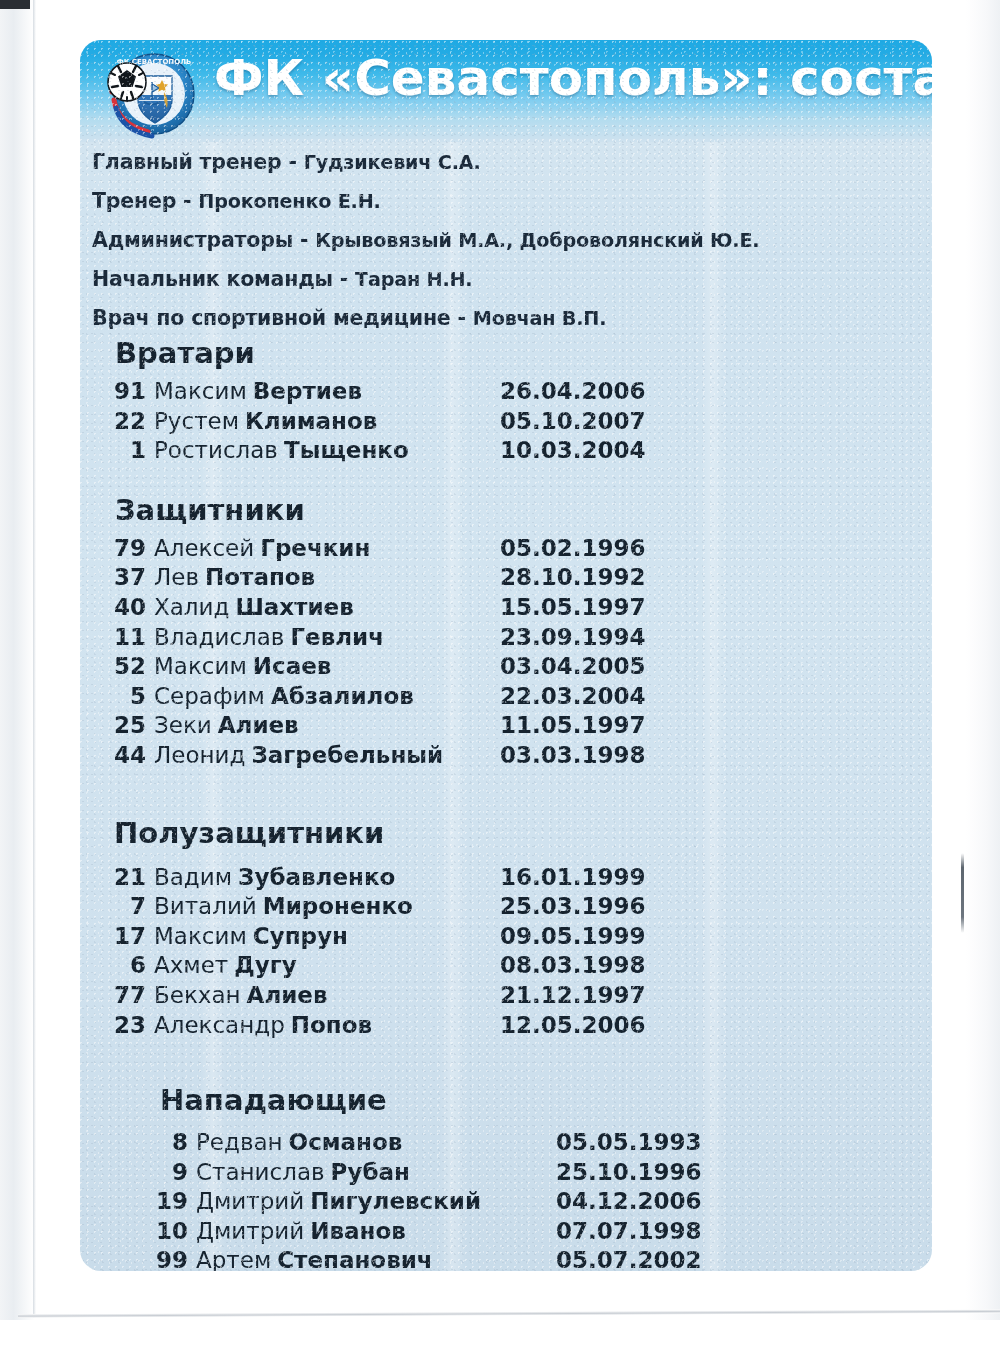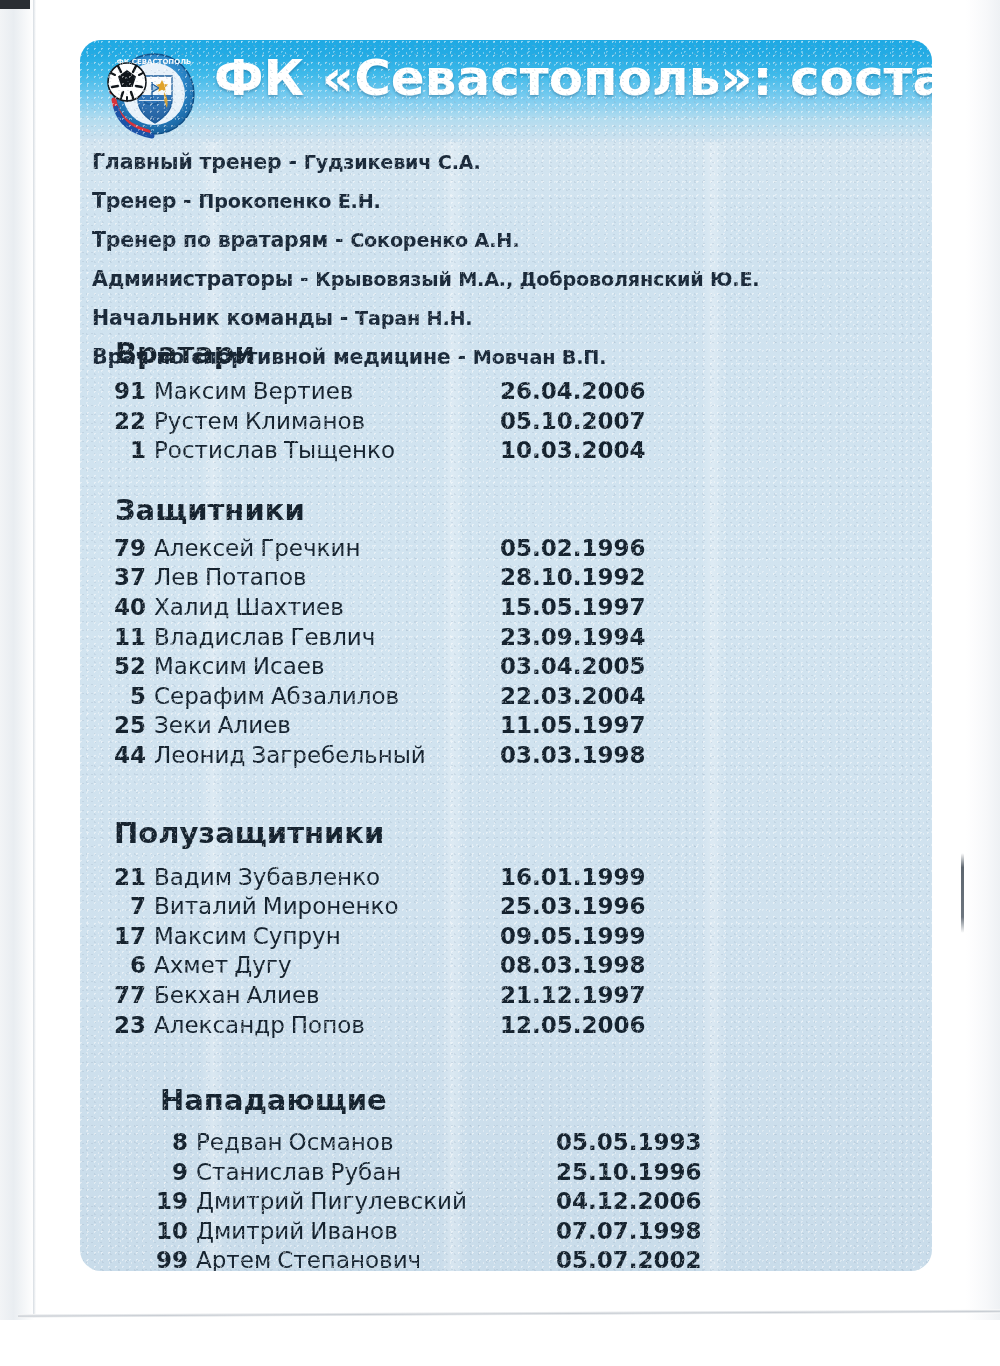--- a/index.html
+++ b/index.html
@@ -173,21 +173,21 @@
     font-family: "DejaVu Sans", sans-serif;
   }
   .p-name {
     flex: 0 0 auto;
     padding-left: 8px;
     font-size: 23px;
     color: #16232f;
     font-family: "DejaVu Sans", sans-serif;
   }
   .p-name .first { font-weight: normal; }
-  .p-name .last { font-weight: normal; padding-left: 6px; }
+  .p-name .last { font-weight: bold; padding-left: 6px; }
   .p-date {
     position: absolute;
     font-size: 23px;
     font-weight: bold;
     color: #16232f;
     font-family: "DejaVu Sans", sans-serif;
   }
   .player { position: relative; }
 
   
@@ -268,21 +268,20 @@
       <path d="M24 24 l3 6 M42 24 l-3 6 M18 45 l6 -1 M48 45 l-6 -1 M27 56 l2 -6 M39 56 l-2 -6" stroke="#11161b" stroke-width="2.4" stroke-linecap="round"></path>
       <path d="M21 33 l-4 -2 M45 33 l4 -2 M33 59 l0 -4" stroke="#11161b" stroke-width="2" stroke-linecap="round"></path>
     </svg>
 
     <div class="banner-title">ФК «Севастополь»: состав</div>
   </div>
 
   <div class="staff">
       <div class="staff-line"><span class="role">Главный тренер</span><span> - </span><span class="person">Гудзикевич С.А.</span></div>
       <div class="staff-line"><span class="role">Тренер</span><span> - </span><span class="person">Прокопенко Е.Н.</span></div>
-      <div class="staff-line"><span class="role">Тренер по вратарям</span><span> - </span><span class="person">Сокоренко А.Н.</span></div>
       <div class="staff-line"><span class="role">Администраторы</span><span> - </span><span class="person">Крывовязый М.А., Доброволянский Ю.Е.</span></div>
       <div class="staff-line"><span class="role">Начальник команды</span><span> - </span><span class="person">Таран Н.Н.</span></div>
       <div class="staff-line"><span class="role">Врач по спортивной медицине</span><span> - </span><span class="person">Мовчан В.П.</span></div>
     </div>
 
   <div class="roster">
       <div class="section sec-gk">
         <div class="section-title">Вратари</div>
         <div class="players">
           <div class="player">

